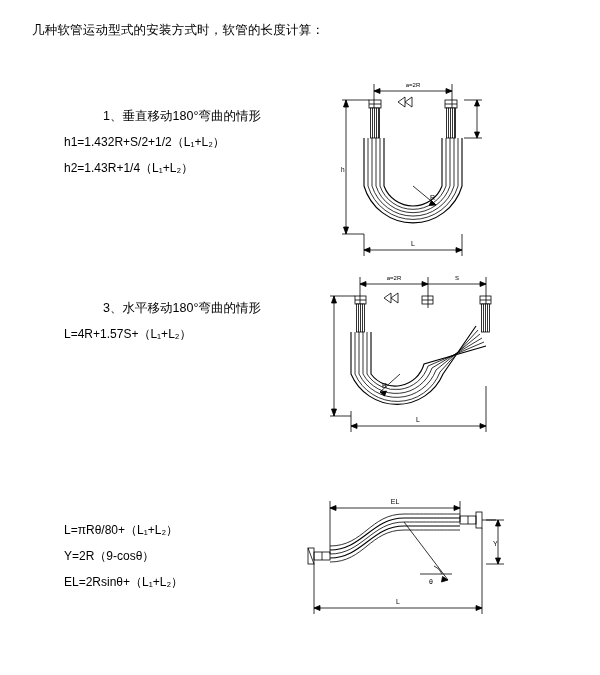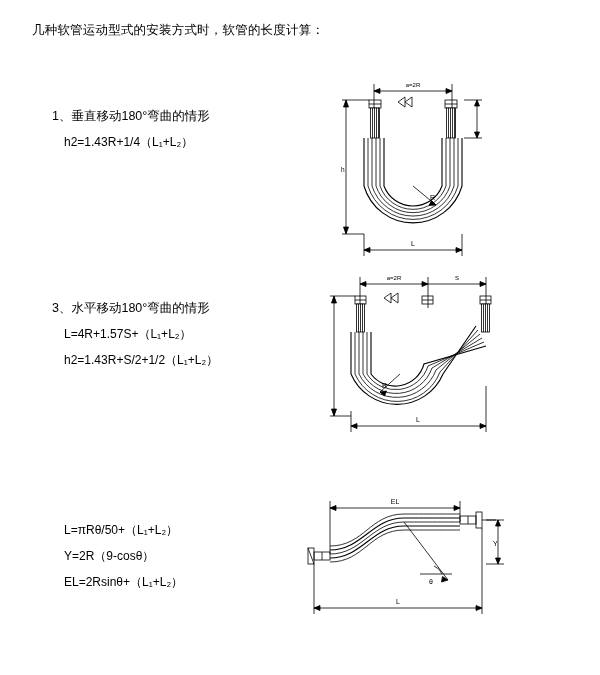--- a/index.html
+++ b/index.html
@@ -40,20 +40,21 @@
   .text-col {
     position: absolute;
     left: 52px;
     top: 0;
     width: 260px;
   }
   .sec-title {
     font-size: 12.5px;
     white-space: nowrap;
     margin-bottom: 9px;
+    text-align: center;
   }
   .formula {
     font-size: 12px;
     white-space: nowrap;
     margin-left: 12px;
     margin-bottom: 9px;
   }
   .fig {
     position: absolute;
     top: -34px;
@@ -66,20 +67,21 @@
 </head>
 <body>
 
 <div class="page">
 
   <div class="heading">几种软管运动型式的安装方式时，软管的长度计算：</div>
 
   <div class="section sec1">
     <div class="text-col">
       <div class="sec-title">1、垂直移动180°弯曲的情形</div>
+      <div class="formula">h1=1.432R+S/2+1/2（L₁+L₂）</div>
       <div class="formula">h2=1.43R+1/4（L₁+L₂）</div>
     </div>
 
     <div class="fig fig1">
       <svg width="190" height="200" viewBox="0 0 190 200">
         <g fill="none" stroke="#000000" stroke-width="0.8">
 
           <line x1="62" y1="17" x2="140" y2="17"></line>
           <path d="M62 17 l6 -2.5 v5 z" fill="#000"></path>
           <path d="M140 17 l-6 -2.5 v5 z" fill="#000"></path>
@@ -138,21 +140,20 @@
           <path d="M93 28 l7 -5 v10 z" fill="#fff"></path>
         </g>
       </svg>
     </div>
   </div>
 
   <div class="section sec2">
     <div class="text-col">
       <div class="sec-title">3、水平移动180°弯曲的情形</div>
       <div class="formula">L=4R+1.57S+（L₁+L₂）</div>
-      <div class="formula">h2=1.43R+S/2+1/2（L₁+L₂）</div>
     </div>
 
     <div class="fig fig2">
       <svg width="200" height="180" viewBox="0 0 200 180">
         <g fill="none" stroke="#000000" stroke-width="0.8">
 
           <line x1="52" y1="18" x2="120" y2="18"></line>
           <path d="M52 18 l6 -2.5 v5 z" fill="#000"></path>
           <path d="M120 18 l-6 -2.5 v5 z" fill="#000"></path>
           <line x1="120" y1="18" x2="178" y2="18"></line>
@@ -206,21 +207,21 @@
 
           <path d="M76 32 l7 -5 v10 z" fill="#fff"></path>
           <path d="M83 32 l7 -5 v10 z" fill="#fff"></path>
         </g>
       </svg>
     </div>
   </div>
 
   <div class="section sec3">
     <div class="text-col">
-      <div class="formula">L=πRθ/50+（L₁+L₂）</div>
+      <div class="formula">L=πRθ/80+（L₁+L₂）</div>
       <div class="formula">Y=2R（9-cosθ）</div>
       <div class="formula">EL=2Rsinθ+（L₁+L₂）</div>
     </div>
 
     <div class="fig fig3">
       <svg width="210" height="150" viewBox="0 0 210 150">
         <g fill="none" stroke="#000000" stroke-width="0.8">
 
           <line x1="30" y1="20" x2="160" y2="20"></line>
           <path d="M30 20 l6 -2.5 v5 z" fill="#000"></path>

